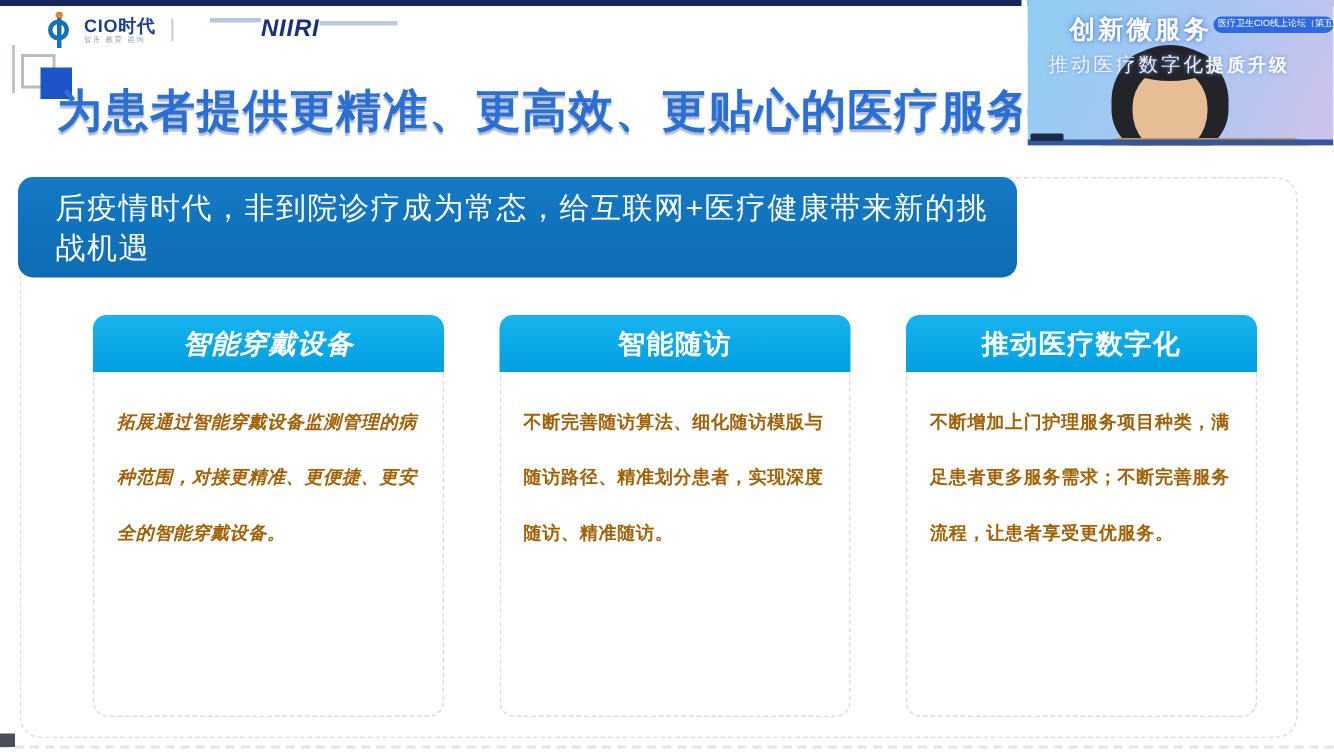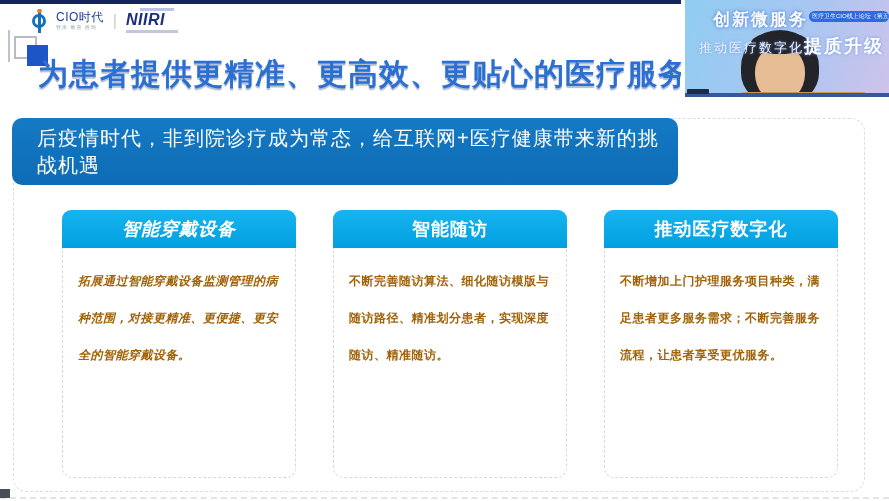--- a/index.html
+++ b/index.html
@@ -6,24 +6,24 @@
   body{
     width:889px;height:501px;position:relative;overflow:hidden;
     background:#ffffff;
     font-family:"Liberation Sans","DejaVu Sans",sans-serif;
   }
   
   .topbar{position:absolute;top:0;left:0;width:889px;height:4px;background:#16265c;}
   .logos{position:absolute;top:8px;left:30px;display:flex;align-items:center;gap:9px;}
   .cio-logo{display:flex;align-items:center;gap:4px;}
   .cio-text-wrap{display:flex;flex-direction:column;line-height:1;}
-  .cio-name{font-size:12px;font-weight:normal;color:#1b3f8f;letter-spacing:.5px;}
+  .cio-name{font-size:12px;font-weight:bold;color:#1b3f8f;letter-spacing:.5px;}
   .cio-tagline{font-size:5px;color:#9aa0a8;margin-top:2px;letter-spacing:1px;}
   .logo-sep{color:#c7ccd4;font-size:16px;font-weight:300;}
-  .niiri-logo{display:flex;flex-direction:column;line-height:1;}
+  .niiri-logo{display:flex;flex-direction:row;line-height:1;}
   .niiri-name{font-size:16px;font-weight:900;font-style:italic;color:#1b2f7e;letter-spacing:.5px;}
   .niiri-topline{width:34px;height:3px;background:#b9c6e2;margin-bottom:1px;margin-left:14px;}
   .niiri-underline{width:52px;height:3px;background:#c2c9d6;margin-top:2px;}
   
   .deco-line{position:absolute;left:8px;top:30px;width:2px;height:32px;background:#c0c3c9;}
   .deco-sq-outline{position:absolute;left:14px;top:36px;width:19px;height:19px;border:2px solid #b9bcc4;background:#fff;}
   .deco-sq-solid{position:absolute;left:27px;top:45px;width:21px;height:21px;background:#1d55c9;}
   
   .slide-title{
     position:absolute;left:38px;top:54px;width:650px;
@@ -74,21 +74,21 @@
     letter-spacing:2px;text-shadow:0 0 4px #5a8ae0,0 0 2px #5a8ae0;
   }
   .v-badge{
     position:absolute;top:11px;left:124px;max-width:74px;overflow:hidden;white-space:nowrap;
     background:#2e6ae0;color:#fff;font-size:6px;line-height:7px;padding:2px 3px;border-radius:6px;
   }
   .v-line2{
     position:absolute;top:34px;left:14px;color:#eef3ff;font-size:13px;letter-spacing:2px;
     text-shadow:0 0 3px #6a93e0;white-space:nowrap;
   }
-  .v-line2 .emph{font-size:18px;font-weight:bold;color:#ffffff;}
+  .v-line2 .emph{font-size:12px;font-weight:bold;color:#ffffff;}
   
   .cio-icon{width:22px;height:24px;position:relative;display:inline-block;}
   .cio-icon .ring{position:absolute;left:2px;top:5px;width:14px;height:14px;border:3px solid #1470b8;border-radius:50%;box-sizing:border-box;}
   .cio-icon .stem{position:absolute;left:8px;top:0;width:3px;height:24px;background:#1470b8;}
   .cio-icon .dot{position:absolute;left:7px;top:0;width:5px;height:4px;background:#e8822b;border-radius:50%;}
 </style>
 </head>
 <body>
 
 <div class="topbar"></div>

